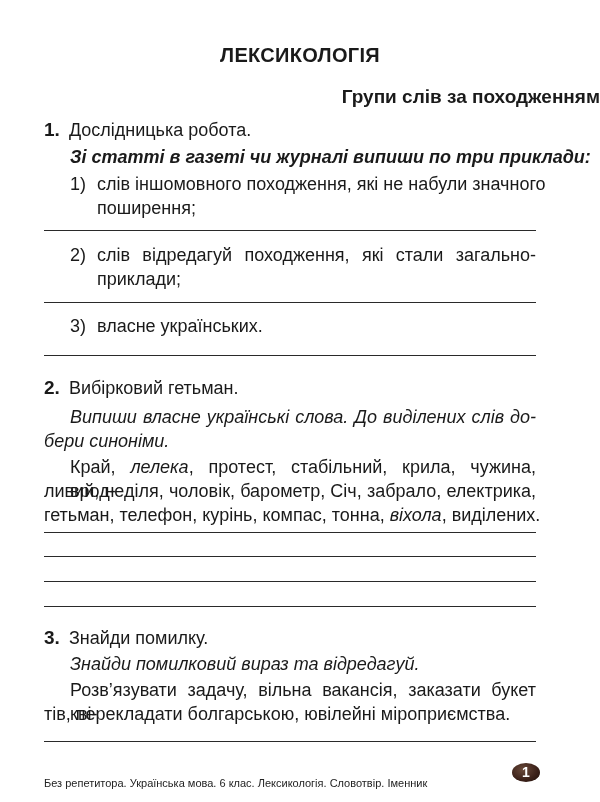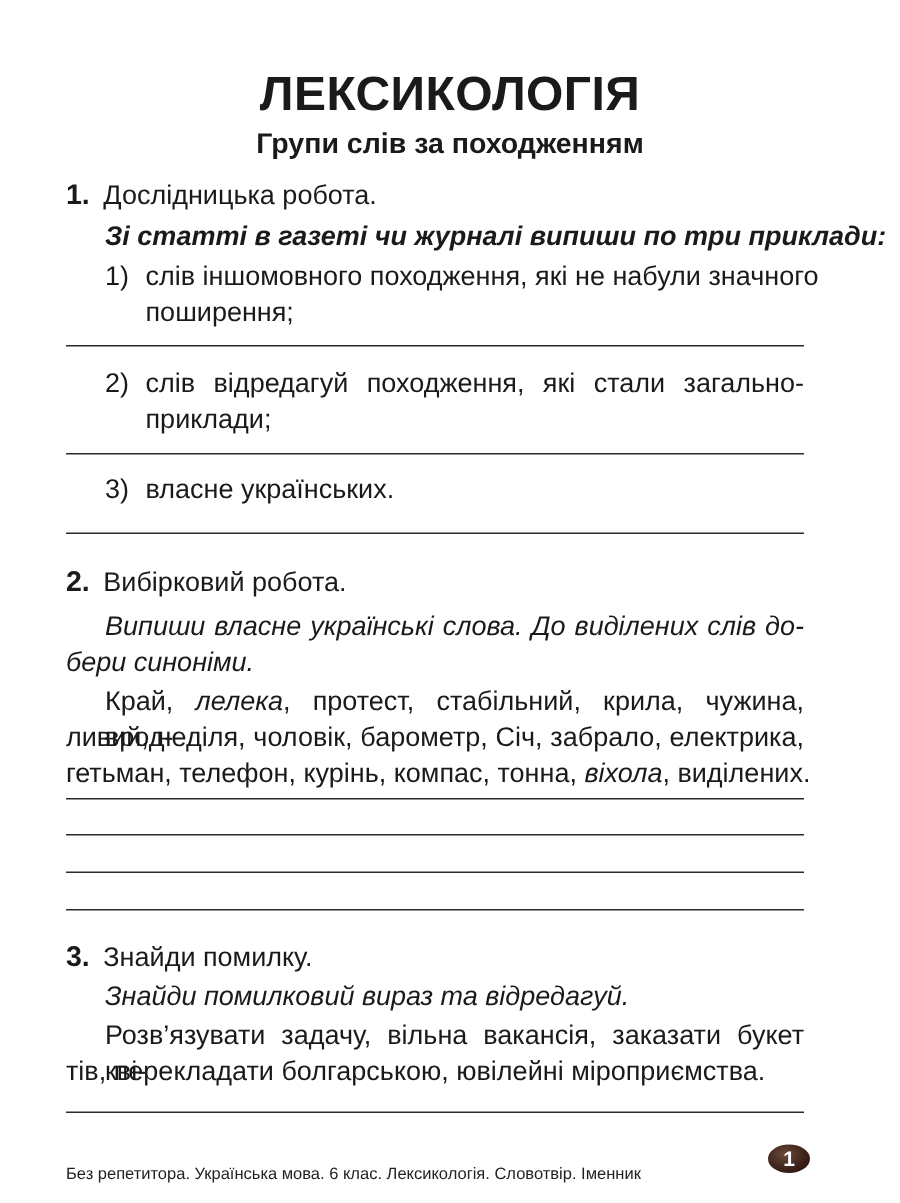--- a/index.html
+++ b/index.html
@@ -1,21 +1,21 @@
 <!DOCTYPE html>
 <html><head>
   <meta charset="utf-8">
   <style>
     html, body { margin: 0; padding: 0; background: #ffffff; }
     body { width: 600px; height: 802px; position: relative; overflow: hidden;
            font-family: "Liberation Sans", sans-serif; color: #1a1a1a; }
     .abs { position: absolute; }
     .title { left: 0; width: 600px; top: 44px; text-align: center; font-weight: bold;
-             font-size: 32px; letter-spacing: 0.3px; }
-    .subtitle { left: 0; width: 600px; top: 86px; text-align: center; font-weight: bold; font-size: 19px; }
+             font-size: 20px; letter-spacing: 0.3px; }
+    .subtitle { left: 0; width: 600px; top: 86px; text-align: right; font-weight: bold; font-size: 19px; }
     .txt { font-size: 18px; line-height: 24px; white-space: nowrap; }
     .num { font-weight: bold; font-size: 19px; }
     .it { font-style: italic; }
     .line { position: absolute; left: 44px; width: 492px; height: 0; border-top: 1.6px solid #2a2a2a; }
     .just { white-space: normal; text-align: justify; text-align-last: justify; }
     .footer { left: 44px; top: 777px; font-size: 11px; color: #222; white-space: nowrap; }
     .badge { left: 512px; top: 763px; width: 28px; height: 19px; border-radius: 50%;
              background: radial-gradient(ellipse at 40% 35%, #6a4a3a 0%, #3a2018 60%, #1e0e08 100%);
              color: #fff; font-weight: bold; font-size: 14px; text-align: center; line-height: 19px; }
   </style>
@@ -43,21 +43,21 @@
   <div class="line" style="top:302px;"></div>
 
   <div class="abs txt" style="left:70px; top:314px;">3)</div>
   <div class="abs txt" style="left:97px; top:314px;">власне українських.</div>
   <div class="line" style="top:355px;"></div>
 </div>
 
 <div>
   <div class="abs txt" style="left:44px; top:376px;">
     <span class="num">2.</span>
-    <span style="margin-left:4px;">Вибірковий робота.</span>
+    <span style="margin-left:4px;">Вибірковий гетьман.</span>
   </div>
   <div class="abs txt it just" style="left:70px; top:405px; width:466px;">Випиши власне українські слова. До виділених слів до-</div>
   <div class="abs txt it" style="left:44px; top:429px;">бери синоніми.</div>
 
   <div class="abs txt just" style="left:70px; top:455px; width:466px;">
     <span>Край, </span><span class="it">лелека</span><span>, протест, стабільний, крила, чужина, врод-</span>
   </div>
   <div class="abs txt just" style="left:44px; top:479px; width:492px;">ливий, неділя, чоловік, барометр, Січ, забрало, електрика,</div>
   <div class="abs txt" style="left:44px; top:503px;">
     <span>гетьман, телефон, курінь, компас, тонна, </span><span class="it">віхола</span><span>, виділених.</span>

